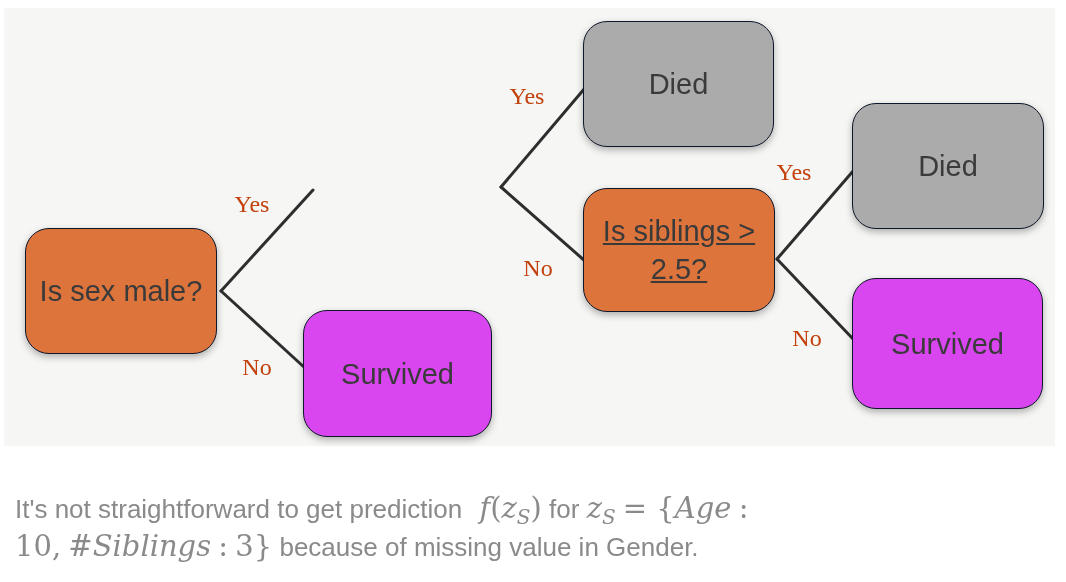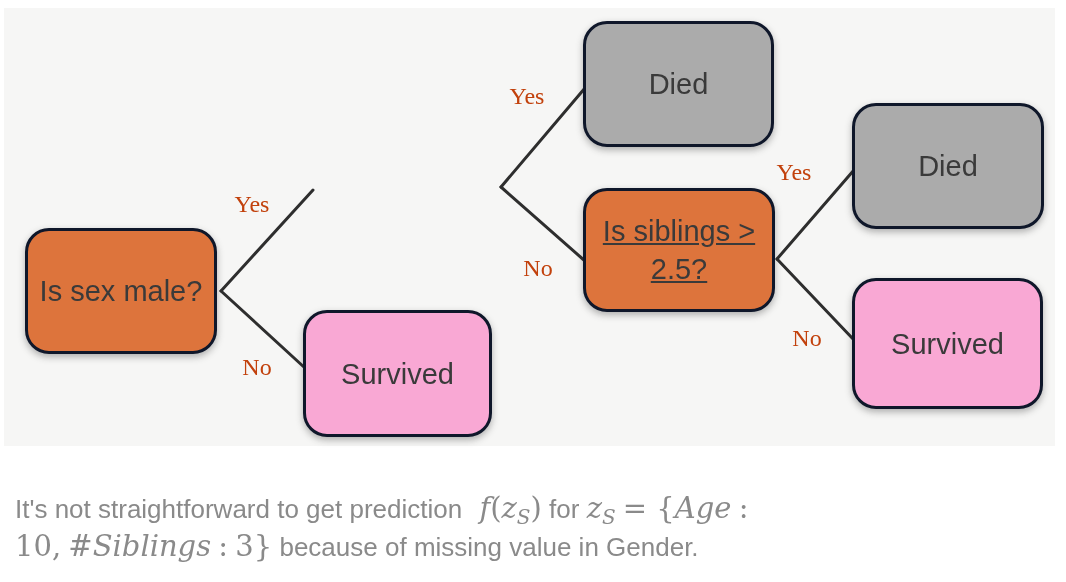--- a/index.html
+++ b/index.html
@@ -26,35 +26,35 @@
     pointer-events: none;
   }
   svg.edges line {
     stroke: #2e2e2e;
     stroke-width: 3;
     stroke-linecap: round;
   }
 
   .node {
     position: absolute;
-    border: 3px solid #0f172a;
+    border: 1px solid #0f172a;
     border-radius: 24px;
     display: flex;
     align-items: center;
     justify-content: center;
     text-align: center;
     font-size: 29px;
     line-height: 38px;
     color: #3a3a3a;
     white-space: pre-line;
     box-shadow: 0 3px 7px rgba(40,40,40,0.35);
   }
   .node.question { background: #dd743c; }
   .node.died     { background: #ababab; }
-  .node.survived { background: #f9a8d4; }
+  .node.survived { background: #d946ef; }
 
   .edge-label {
     position: absolute;
     transform: translate(-50%, -50%);
     font-size: 24px;
     color: #c2410c;
     white-space: nowrap;
     font-family: Liberation Serif, serif;
   }
 

